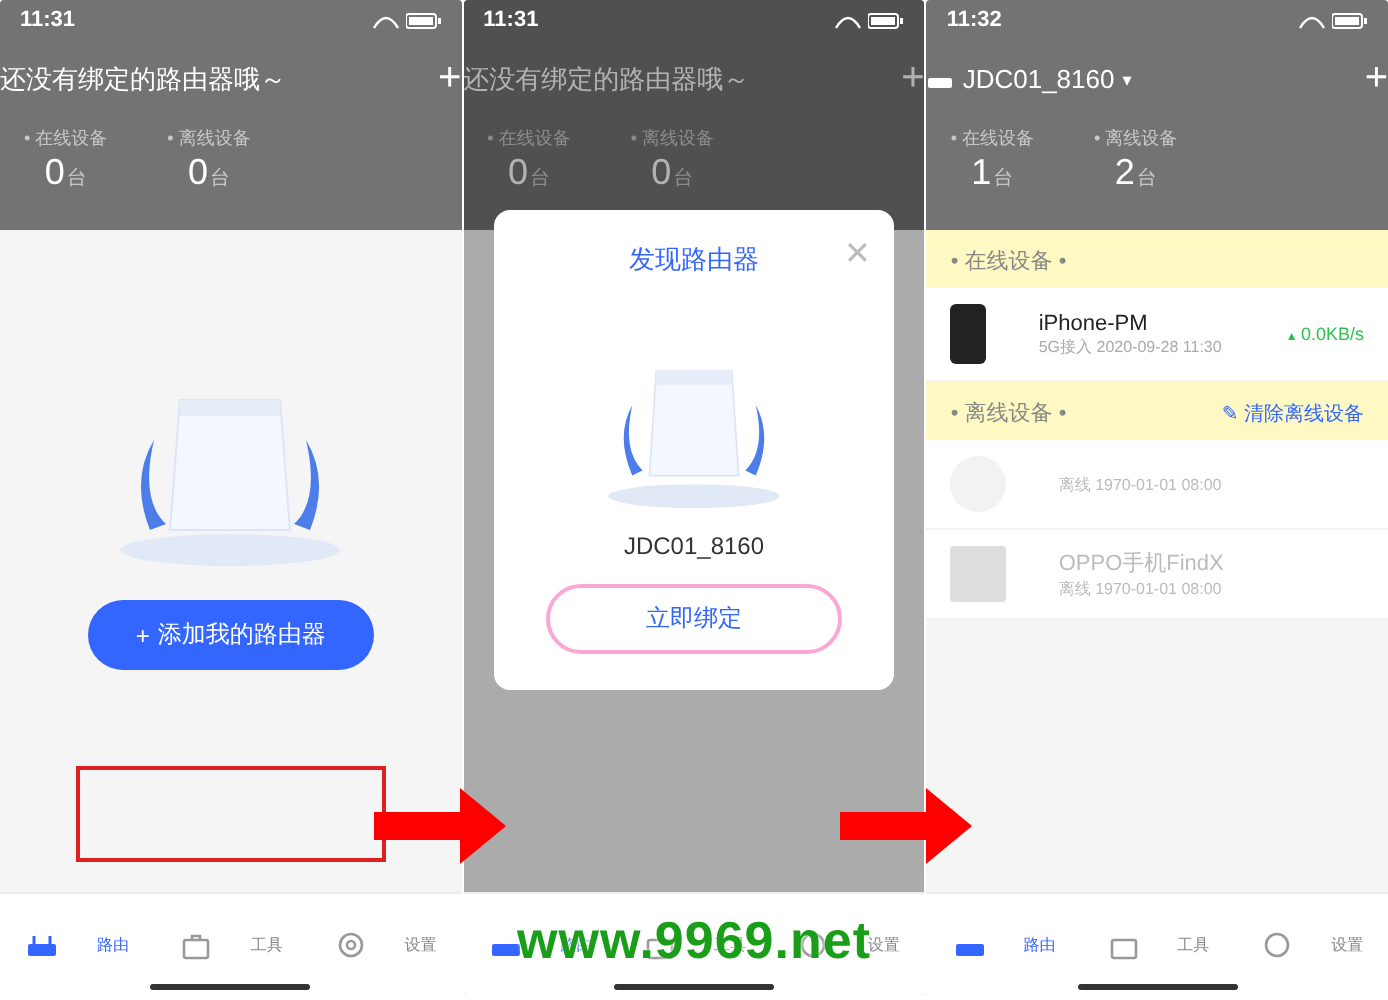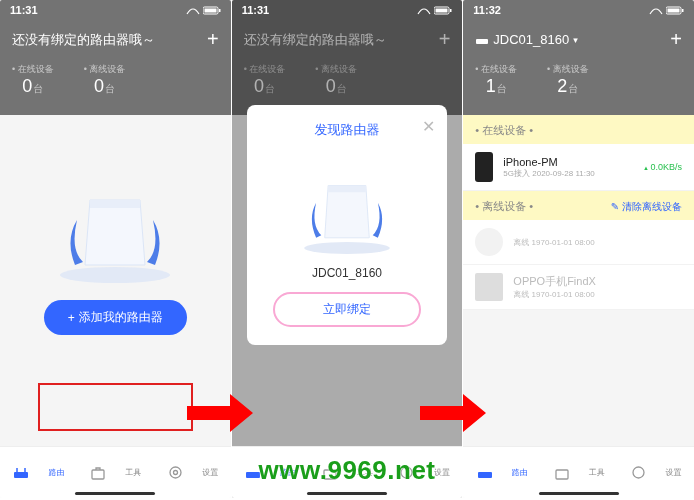--- a/index.html
+++ b/index.html
@@ -2,21 +2,21 @@
 <html><head>
 <meta charset="utf-8">
 <style>
   * { margin: 0; padding: 0; box-sizing: border-box; }
   body { font-family: -apple-system, "PingFang SC", sans-serif; background: #fff; width: 694px; height: 500px; overflow: hidden; position: relative; }
   .screens { display: flex; gap: 1px; }
   .screen { width: 231px; height: 498px; background: #f5f5f5; position: relative; overflow: hidden; border-radius: 2px; }
   .status-bar { height: 20px; display: flex; align-items: center; justify-content: space-between; padding: 0 10px; font-size: 11px; color: #fff; font-weight: 600; position: relative; z-index: 5; }
   .status-icons { display: flex; gap: 3px; align-items: center; }
   .header-dark { background: #737373; padding-bottom: 10px; text-align: center; }
-  .header-row1 { display: flex; align-items: center; justify-content: space-between; padding: 8px 12px; color: #fff; font-size: 13px; }
+  .header-row1 { display: flex; align-items: center; justify-content: space-between; padding: 8px 0; color: #fff; font-size: 13px; }
   .header-row1 .title-group { display: flex; align-items: center; gap: 4px; }
   .plus-btn { color: #fff; font-size: 20px; font-weight: 300; }
   .stats-row { display: flex; padding: 4px 12px 8px; gap: 30px; }
   .stat { color: #fff; }
   .stat-label { font-size: 9px; opacity: .6; }
   .stat-label::before { content: "• "; }
   .stat-value { font-size: 18px; font-weight: 400; }
   .stat-unit { font-size: 10px; opacity: .6; margin-left: 1px; }
   .content-area { background: #f5f5f5; flex: 1; position: relative; }
   .illus { display: flex; flex-direction: column; align-items: center; padding: 55px 20px 20px; }
@@ -30,21 +30,21 @@
   .home-ind { position: absolute; bottom: 3px; left: 50%; transform: translateX(-50%); width: 80px; height: 3px; background: #333; border-radius: 3px; }
   .dim-bg { position: absolute; inset: 0; background: rgba(0,0,0,.3); }
   .modal { position: absolute; top: 105px; left: 15px; right: 15px; background: #fff; border-radius: 8px; padding: 16px 14px 18px; text-align: center; }
   .modal-title { color: #3366ff; font-size: 13px; font-weight: 500; }
   .modal-close { position: absolute; right: 12px; top: 12px; color: #bbb; font-size: 16px; }
   .modal .router-svg { width: 120px; height: 105px; margin: 18px auto 4px; display: block; }
   .modal-name { font-size: 12px; color: #333; margin: 4px 0 12px; }
   .outline-btn { border: 2px solid #f9a8d4; color: #3366ff; background: #fff; border-radius: 18px; padding: 7px 48px; font-size: 12px; }
   .section-label { display:flex; align-items:center; justify-content:space-between; padding: 8px 12px 6px; font-size: 11px; color: #888; background:#fef9c3; }
   .link-blue { color: #3366ff; font-size: 10px; }
-  .dev-row { background: #fff; display: flex; align-items: center; padding: 8px 12px; gap: 10px; border-bottom: 1px solid #f2f2f2; }
+  .dev-row { background: #fff; display: flex; align-items: center; padding: 8px 12px; gap: 26px; border-bottom: 1px solid #f2f2f2; }
   .dev-ico { width: 28px; height: 28px; background: #f2f2f2; border-radius: 2px; display:flex; align-items:center; justify-content:center; }
   .dev-ico.circle { border-radius: 50%; background:#f2f2f2; }
   .dev-ico.phone { background:#222; width:18px; height:30px; border-radius:3px; }
   .dev-info { flex: 1; }
   .dev-name { font-size: 11px; color: #222; }
   .dev-sub { font-size: 8px; color: #aaa; }
   .dev-rate { font-size: 9px; color: #2ac150; }
   .dev-rate::before { content:"▲ "; font-size:6px; }
   .offline .dev-name, .offline .dev-sub { color: #bbb; }
   .arrow { position: absolute; width: 70px; height: 46px; z-index: 20; }

